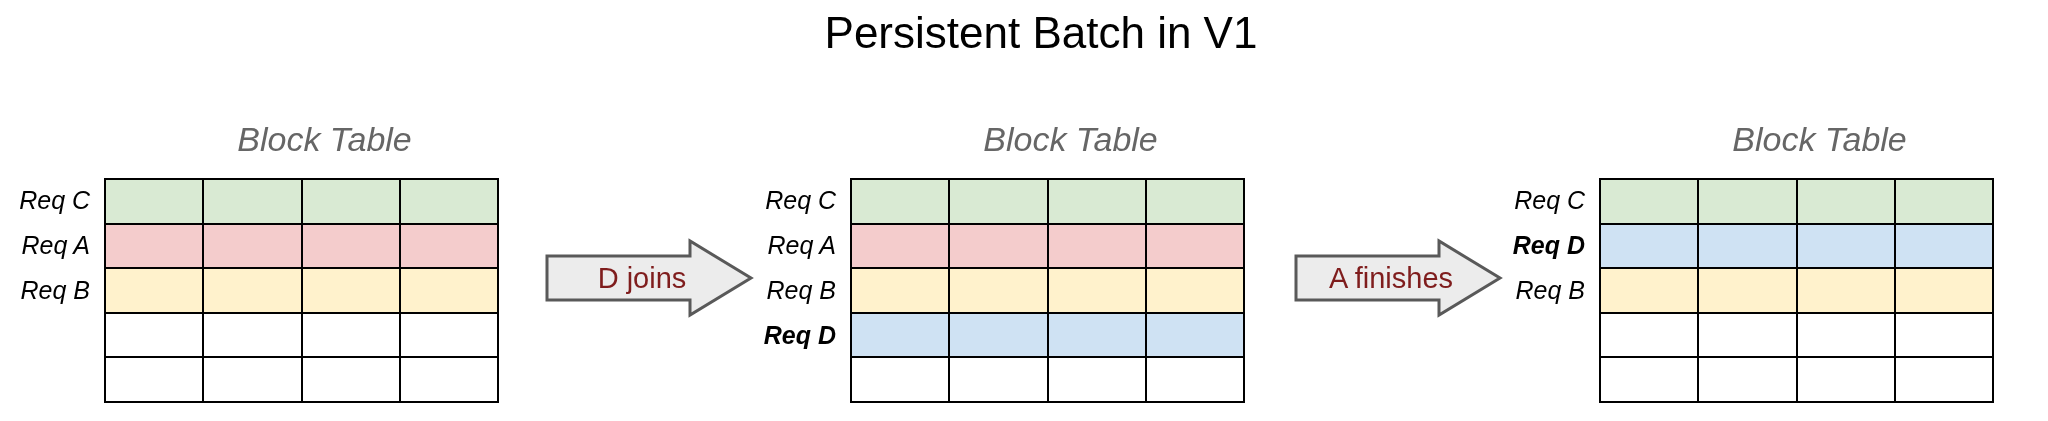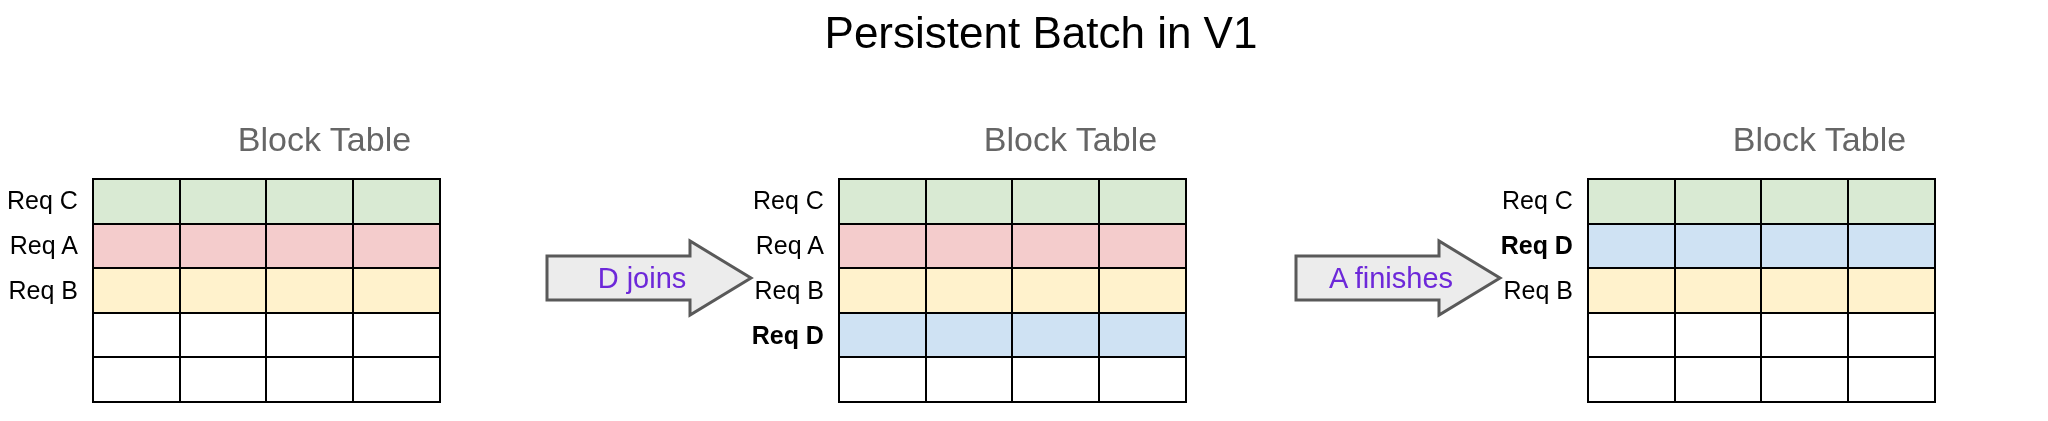--- a/index.html
+++ b/index.html
@@ -23,21 +23,22 @@
     right: 0;
     text-align: center;
     font-size: 44px;
     color: #000000;
     transform: translateX(17px);
     white-space: nowrap;
   }
   .panel {
     position: absolute;
     top: 100px;
-    width: 441px;
+    width: 499px;
+    font-style: italic;
   }
   .panel-heading {
     margin-left: 112px;
     width: 425px;
     height: 78px;
     display: flex;
     align-items: center;
     justify-content: center;
     font-size: 34px;
     color: #666666;
@@ -86,21 +87,21 @@
     inset: 0;
   }
   .arrow-label {
     position: absolute;
     inset: 0;
     display: flex;
     align-items: center;
     justify-content: center;
     padding-right: 14px;
     font-size: 29px;
-    color: #6d28d9;
+    color: #7f1d1d;
     white-space: nowrap;
   }
   #panel-0 { left: 0px; }
   #panel-1 { left: 746px; }
   #panel-2 { left: 1495px; }
   #arrow-0 { left: 544px; }
   #arrow-1 { left: 1293px; }
 </style>
 </head>
 <body>

